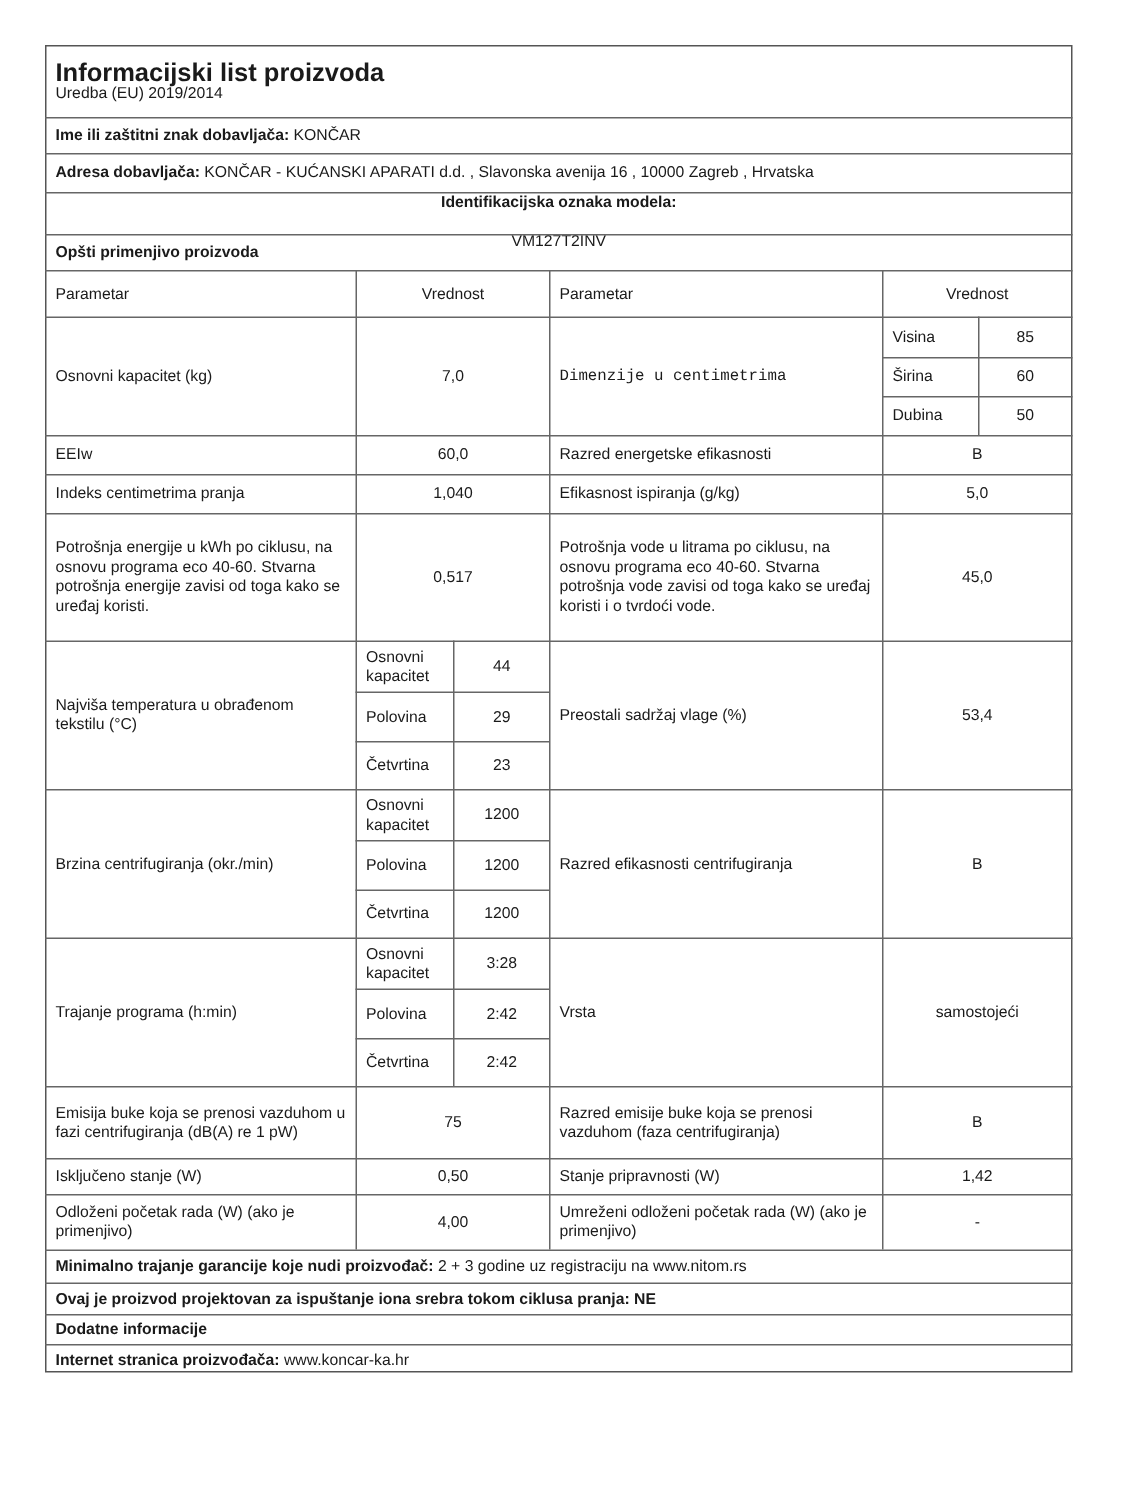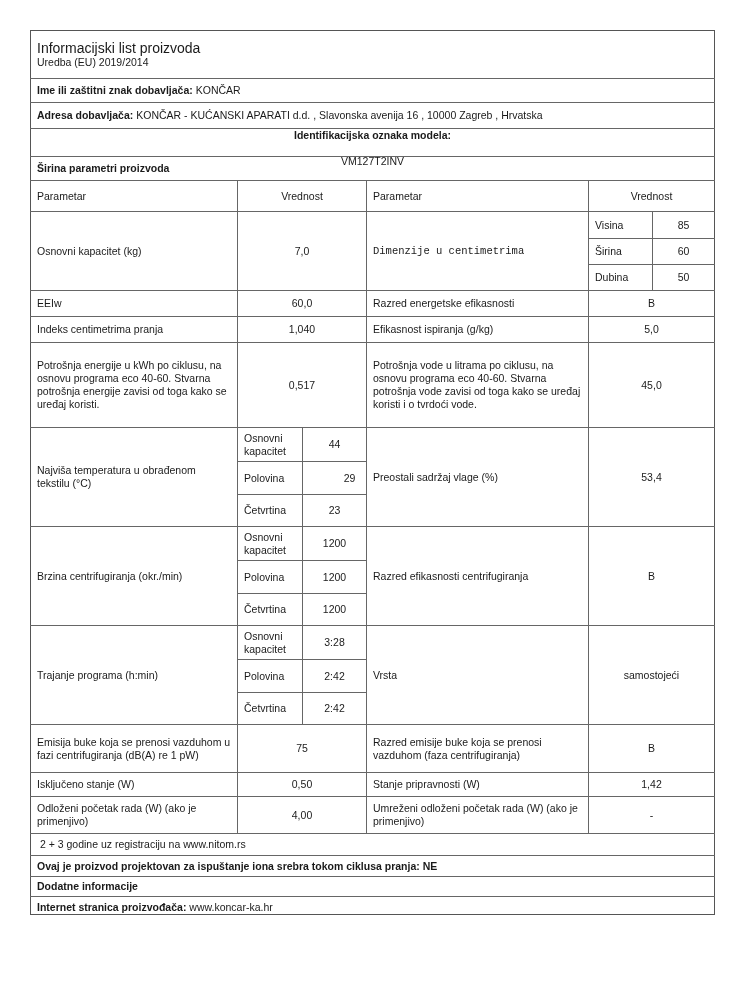--- a/index.html
+++ b/index.html
@@ -7,21 +7,21 @@
          font-family:"Liberation Sans", "DejaVu Sans", sans-serif; color:#1a1a1a; }
   .sheet { position:absolute; left:30px; top:30px; width:685px; height:885px;
            border:1px solid #555; box-sizing:border-box; }
   .c { position:absolute; box-sizing:border-box; font-size:10.5px; line-height:13px;
        display:flex; align-items:center; padding:0 6px; }
   .ctr { justify-content:center; text-align:center; }
   .hl { position:absolute; height:1px; background:#666; }
   .vl { position:absolute; width:1px; background:#666; }
   b { font-weight:bold; }
   .tt { flex-direction:column; align-items:flex-start; justify-content:center; }
-  .title { font-weight:normal; font-size:14px; line-height:15px; }
+  .title { font-weight:bold; font-size:17px; line-height:15px; }
 </style>
 </head>
 <body>
 
 <div class="sheet"></div>
 
 <div class="c tt" style="left:31px;top:31px;width:683px;height:47px;">
   <span class="title">Informacijski list proizvoda</span>
   <span>Uredba (EU) 2019/2014</span>
 </div>
@@ -36,21 +36,21 @@
   <b>Adresa dobavljača:</b>&nbsp;<span>KONČAR - KUĆANSKI APARATI d.d. , Slavonska avenija 16 , 10000 Zagreb , Hrvatska</span>
 </div>
 <div class="hl" style="left:30px;top:128px;width:685px;"></div>
 
 <div class="c" style="left:31px;top:129px;width:683px;height:27px;flex-direction:column;">
   <b>Identifikacijska oznaka modela:</b>&nbsp;&nbsp;<span>VM127T2INV</span>
 </div>
 <div class="hl" style="left:30px;top:156px;width:685px;"></div>
 
 <div class="c" style="left:31px;top:157px;width:683px;height:23px;">
-  <b>Širina parametri proizvoda</b>
+  <b>Opšti primenjivo proizvoda</b>
 </div>
 <div class="hl" style="left:30px;top:180px;width:685px;"></div>
 
 <div class="vl" style="left:237px;top:180px;height:653px;"></div>
 <div class="vl" style="left:366px;top:180px;height:653px;"></div>
 <div class="vl" style="left:588px;top:180px;height:653px;"></div>
 
 <div class="vl" style="left:652px;top:211px;height:79px;"></div>
 
 <div class="vl" style="left:302px;top:427px;height:297px;"></div>
@@ -90,21 +90,21 @@
 <div class="c ctr" style="left:238px;top:343px;width:128px;height:84px;">0,517</div>
 <div class="c" style="left:367px;top:343px;width:221px;height:84px;">Potrošnja vode u litrama po ciklusu, na osnovu programa eco 40-60. Stvarna potrošnja vode zavisi od toga kako se uređaj koristi i o tvrdoći vode.</div>
 <div class="c ctr" style="left:589px;top:343px;width:125px;height:84px;">45,0</div>
 <div class="hl" style="left:30px;top:427px;width:685px;"></div>
 
 <div class="c" style="left:31px;top:428px;width:206px;height:98px;">Najviša temperatura u obrađenom tekstilu (°C)</div>
 <div class="c" style="left:238px;top:428px;width:64px;height:33px;">Osnovni kapacitet</div>
 <div class="c ctr" style="left:303px;top:428px;width:63px;height:33px;">44</div>
 <div class="hl" style="left:237px;top:461px;width:129px;"></div>
 <div class="c" style="left:238px;top:462px;width:64px;height:32px;">Polovina</div>
-<div class="c ctr" style="left:318px;top:462px;width:63px;height:32px;">29</div>
+<div class="c ctr" style="left:303px;top:462px;width:63px;height:32px;">29</div>
 <div class="hl" style="left:237px;top:494px;width:129px;"></div>
 <div class="c" style="left:238px;top:495px;width:64px;height:31px;">Četvrtina</div>
 <div class="c ctr" style="left:303px;top:495px;width:63px;height:31px;">23</div>
 <div class="c" style="left:367px;top:428px;width:221px;height:98px;">Preostali sadržaj vlage (%)</div>
 <div class="c ctr" style="left:589px;top:428px;width:125px;height:98px;">53,4</div>
 <div class="hl" style="left:30px;top:526px;width:685px;"></div>
 
 <div class="c" style="left:31px;top:527px;width:206px;height:98px;">Brzina centrifugiranja (okr./min)</div>
 <div class="c" style="left:238px;top:527px;width:64px;height:33px;">Osnovni kapacitet</div>
 <div class="c ctr" style="left:303px;top:527px;width:63px;height:33px;">1200</div>
@@ -143,21 +143,21 @@
 <div class="c ctr" style="left:589px;top:773px;width:125px;height:23px;">1,42</div>
 <div class="hl" style="left:30px;top:796px;width:685px;"></div>
 
 <div class="c" style="left:31px;top:797px;width:206px;height:36px;">Odloženi početak rada (W) (ako je primenjivo)</div>
 <div class="c ctr" style="left:238px;top:797px;width:128px;height:36px;">4,00</div>
 <div class="c" style="left:367px;top:797px;width:221px;height:36px;">Umreženi odloženi početak rada (W) (ako je primenjivo)</div>
 <div class="c ctr" style="left:589px;top:797px;width:125px;height:36px;">-</div>
 <div class="hl" style="left:30px;top:833px;width:685px;"></div>
 
 <div class="c" style="left:31px;top:834px;width:683px;height:21px;">
-  &nbsp;<span>2 + 3 godine uz registraciju na www.nitom.rs</span>
+  <b>Minimalno trajanje garancije koje nudi proizvođač:</b>&nbsp;<span>2 + 3 godine uz registraciju na www.nitom.rs</span>
 </div>
 <div class="hl" style="left:30px;top:855px;width:685px;"></div>
 <div class="c" style="left:31px;top:856px;width:683px;height:20px;">
   <b>Ovaj je proizvod projektovan za ispuštanje iona srebra tokom ciklusa pranja: NE</b>
 </div>
 <div class="hl" style="left:30px;top:876px;width:685px;"></div>
 <div class="c" style="left:31px;top:877px;width:683px;height:19px;">
   <b>Dodatne informacije</b>
 </div>
 <div class="hl" style="left:30px;top:896px;width:685px;"></div>

